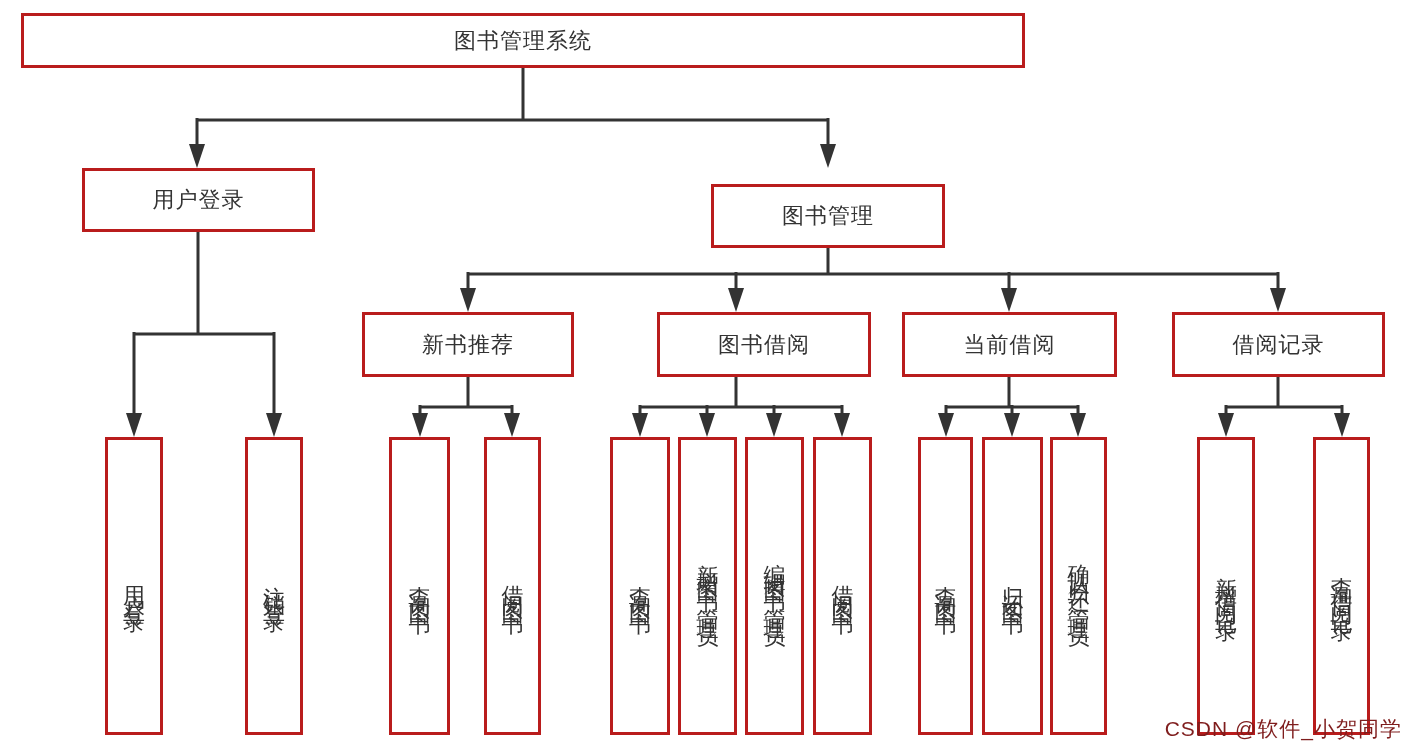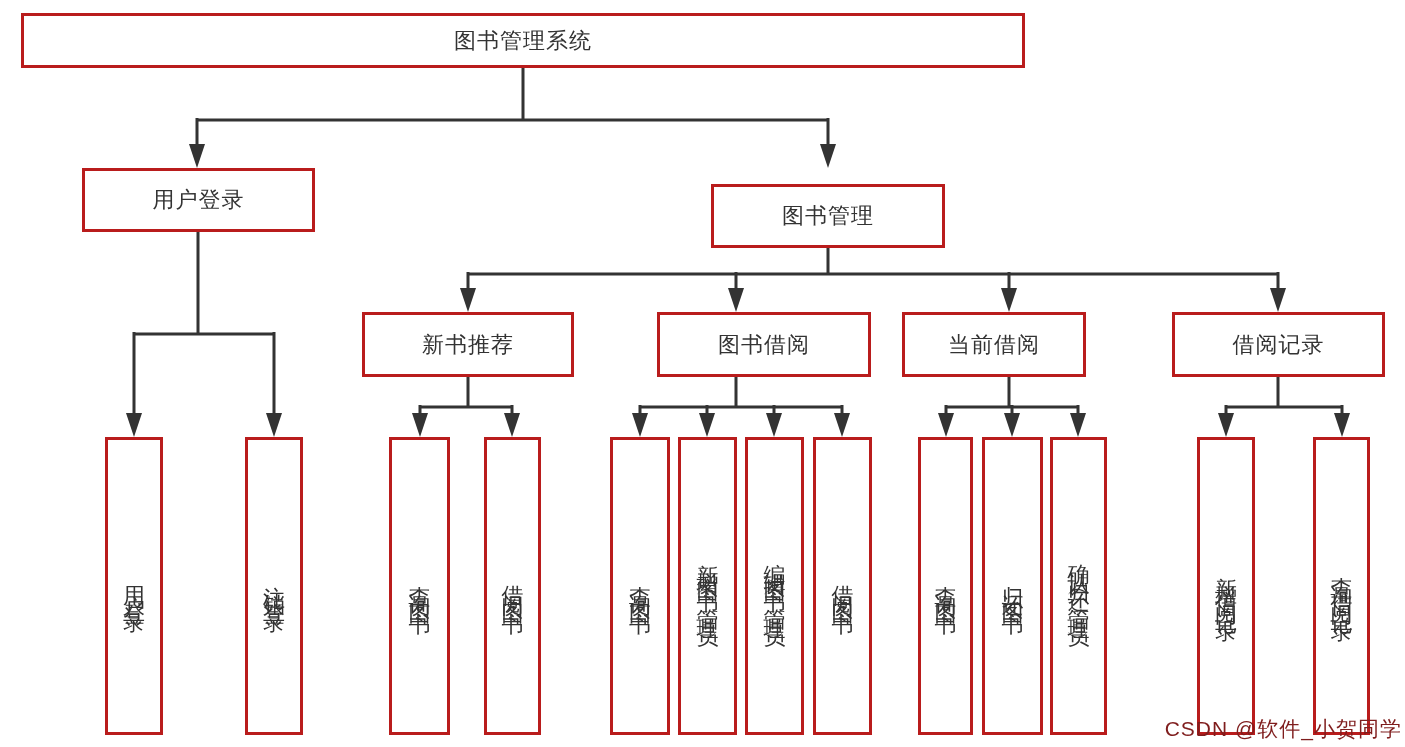--- a/index.html
+++ b/index.html
@@ -102,21 +102,21 @@
   <div class="node hnode" style="left:711px; top:184px; width:234px; height:64px;">
     <span>图书管理</span>
   </div>
 
   <div class="node hnode" style="left:362px; top:312px; width:212px; height:65px;">
     <span>新书推荐</span>
   </div>
   <div class="node hnode" style="left:629px; top:312px; width:214px; height:65px;margin-left:28px;">
     <span>图书借阅</span>
   </div>
-  <div class="node hnode" style="left:902px; top:312px; width:184px; height:65px;justify-content:center;">
+  <div class="node hnode" style="left:902px; top:312px; width:215px; height:65px;justify-content:center;">
     <span>当前借阅</span>
   </div>
   <div class="node hnode" style="left:1172px; top:312px; width:213px; height:65px;">
     <span>借阅记录</span>
   </div>
 
   <div class="node vnode" style="left:105px; width:58px;">
     <span>用户登录</span>
   </div>
   <div class="node vnode" style="left:245px; width:58px;">

